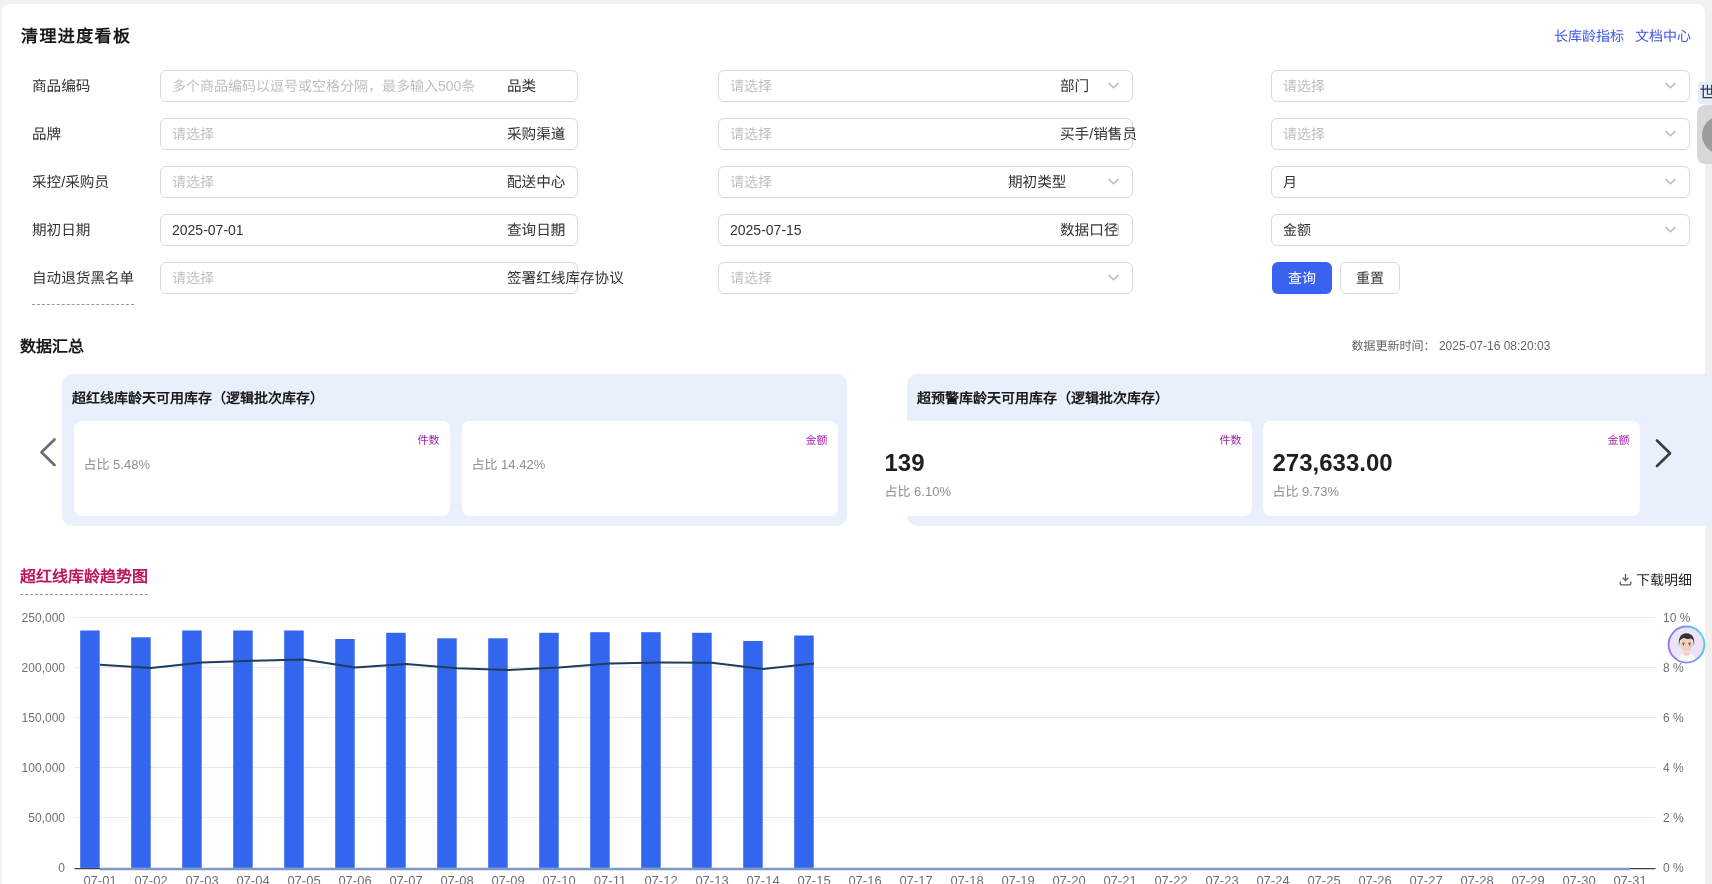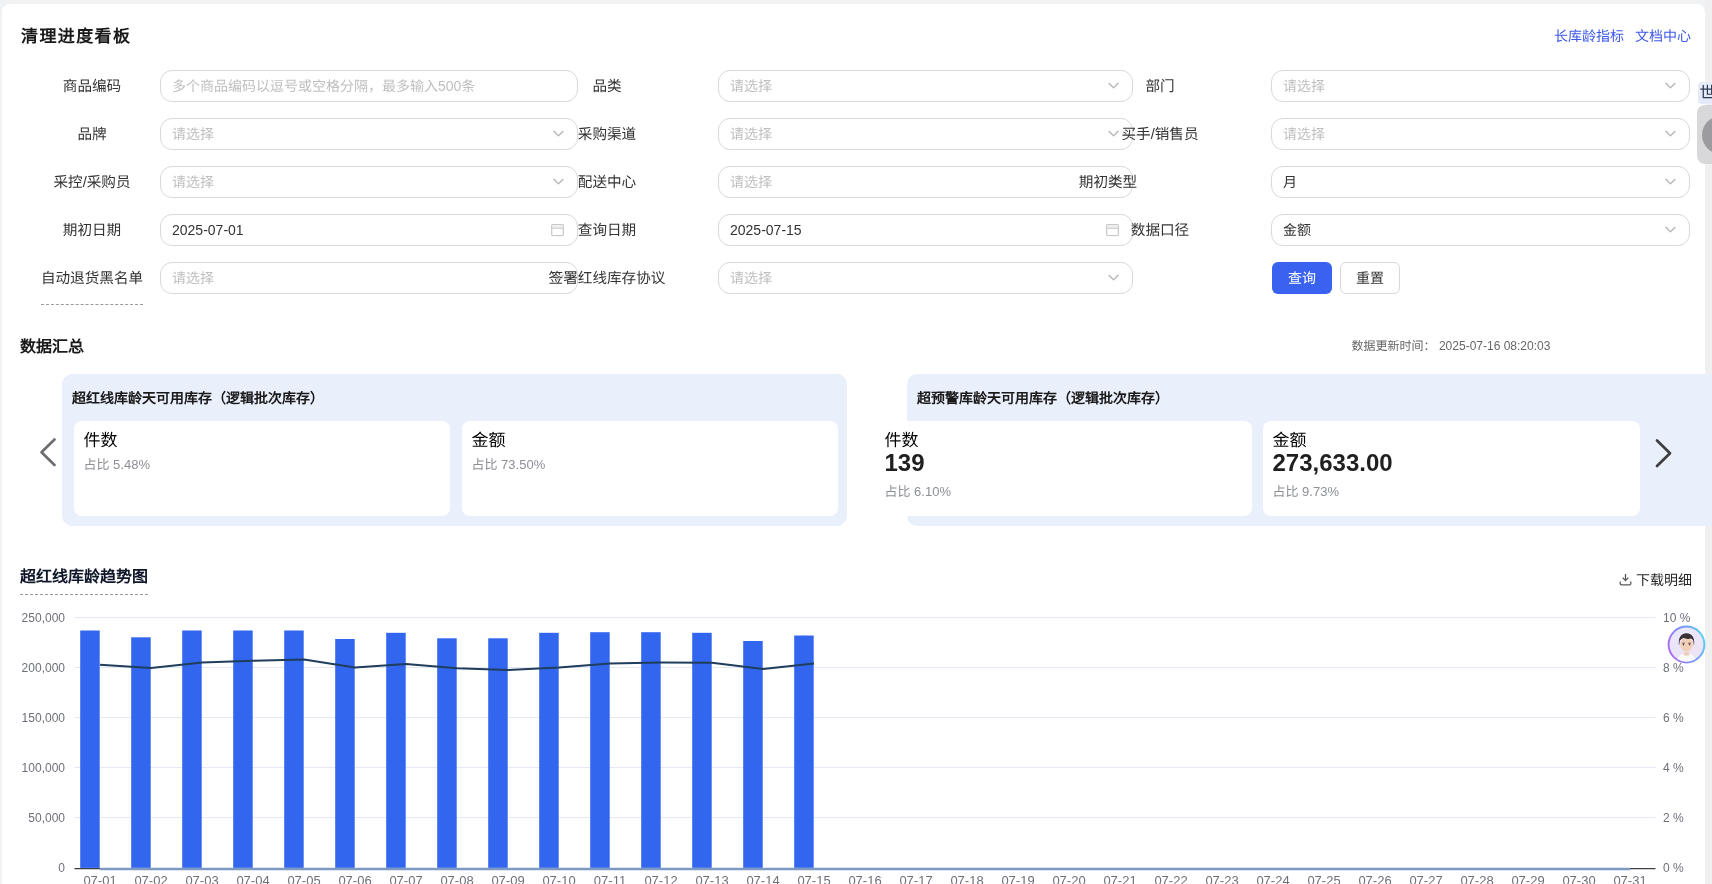--- a/index.html
+++ b/index.html
@@ -3,37 +3,37 @@
 <title>清理进度看板</title>
 <style>
 *{margin:0;padding:0;box-sizing:border-box;}
 html,body{width:1712px;height:884px;overflow:hidden;}
 body{position:relative;background:#f1f2f4;font-family:"Liberation Sans",sans-serif;-webkit-font-smoothing:antialiased;}
 .abs{position:absolute;}
 #card{position:absolute;left:2px;top:4px;width:1703px;height:896px;background:#fff;border-radius:8px;}
 #strip{position:absolute;left:1705px;top:0;width:7px;height:884px;background:#f0f0f1;}
 .pagetitle{font-size:17px;font-weight:700;color:#1a1a1a;letter-spacing:1.4px;}
 .toplink{font-size:14px;color:#3d58e9;}
-.flabel{font-size:14.6px;color:#333;line-height:32px;text-align:center;white-space:nowrap;}
+.flabel{font-size:14.6px;color:#333;line-height:32px;text-align:left;white-space:nowrap;}
 .lbl-dash{border-bottom:1px dashed #9a9a9a;padding-bottom:18px;}
-.ctl{height:32px;border:1px solid #d9d9d9;border-radius:12px;background:#fff;line-height:30px;padding:0 30px 0 11px;white-space:nowrap;overflow:hidden;}
+.ctl{height:32px;border:1px solid #d9d9d9;border-radius:6px;background:#fff;line-height:30px;padding:0 30px 0 11px;white-space:nowrap;overflow:hidden;}
 .ctl .ph{color:#bfbfbf;font-size:14px;}
 .ctl .val{color:#333;font-size:14px;}
 .chev{position:absolute;right:13px;top:50%;transform:translateY(-50%);}
 .btn-pri{width:60px;height:32px;background:#3a62f0;border-radius:6px;color:#fff;font-size:14px;text-align:center;line-height:32px;}
 .btn-def{width:60px;height:32px;background:#fff;border:1px solid #d9d9d9;border-radius:6px;color:#333;font-size:14px;text-align:center;line-height:30px;}
 .sectitle{font-size:16px;font-weight:700;color:#1a1a1a;}
 .updtime{font-size:12px;color:#666;}
 .lavcard{height:152px;background:#e9effb;border-radius:10px;padding:12.5px 10px;}
 .ltitle{font-size:14px;font-weight:700;color:#1a1a1a;}
 .statcard{height:95px;background:#fff;border-radius:8px;padding:12px 10px 0 10px;}
-.sname{font-size:17px;color:#000000;line-height:15px;}
+.sname{font-size:11px;color:#a21caf;line-height:15px;text-align:right;}
 .snum{font-size:24px;font-weight:700;color:#1f1f1f;line-height:24px;margin-top:3px;}
 .sratio{font-size:13px;color:#8c8f96;line-height:16px;margin-top:9px;}
-.charttitle{font-size:16px;font-weight:700;color:#0f172a;border-bottom:1px dashed #9a9a9a;padding-bottom:7px;}
+.charttitle{font-size:16px;font-weight:700;color:#be185d;border-bottom:1px dashed #9a9a9a;padding-bottom:7px;}
 .dl{font-size:14px;color:#262626;}
 </style></head>
 <body>
 <div id="card"></div>
 <div id="strip"></div>
 
 <div class="abs pagetitle" style="left:21px;top:21.5px">清理进度看板</div>
 <div class="abs toplink" style="left:1554px;top:25px">长库龄指标</div>
 <div class="abs toplink" style="left:1635px;top:25px">文档中心</div>
 
@@ -103,21 +103,21 @@
 
 <div class="abs lavcard" style="left:62px;top:374px;width:785px">
 <div class="ltitle">超红线库龄天可用库存（逻辑批次库存）</div>
   </div>
 <div class="abs statcard" style="left:73.5px;top:421px;width:376px">
 <div class="sname">件数</div>
     <div class="sratio">占比 5.48%</div>
   </div>
 <div class="abs statcard" style="left:461.5px;top:421px;width:376px">
 <div class="sname">金额</div>
-    <div class="sratio">占比 73.50%</div>
+    <div class="sratio">占比 14.42%</div>
   </div>
 <div class="abs lavcard" style="left:907px;top:374px;width:929px">
 <div class="ltitle">超预警库龄天可用库存（逻辑批次库存）</div>
   </div>
 <div class="abs statcard" style="left:874.5px;top:421px;width:377px">
 <div class="sname">件数</div>
     <div class="snum">139</div>
     <div class="sratio">占比 6.10%</div>
   </div>
 <div class="abs statcard" style="left:1262.5px;top:421px;width:377px">

